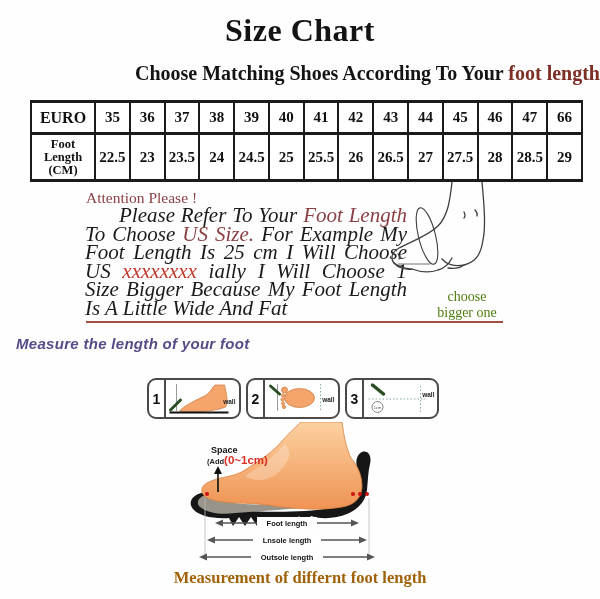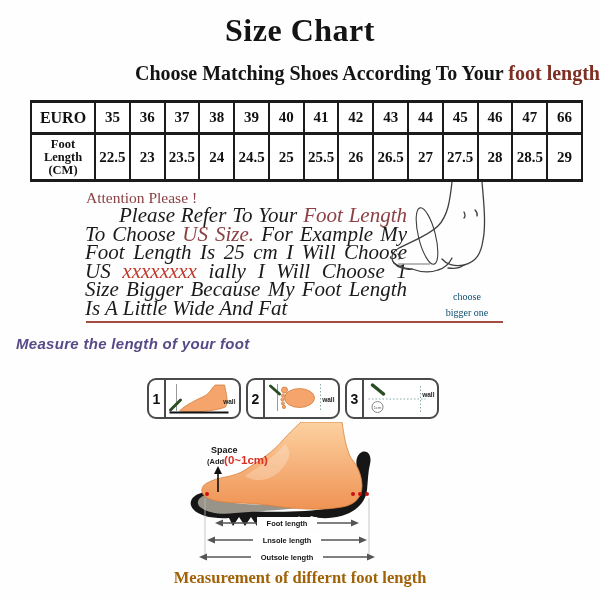--- a/index.html
+++ b/index.html
@@ -22,21 +22,21 @@
   tr.foot-row th,tr.foot-row td{height:44px;font-size:15px;}
   tr.foot-row th{font-size:12.5px;line-height:13px;}
 
   .att-heading{position:absolute;left:86px;top:189px;font-size:15.5px;color:#8b4044;}
   .att-para{position:absolute;left:85px;top:206px;width:322px;font-size:21px;
             line-height:18.5px;text-align:justify;text-indent:34px;color:#1a1a1a;font-style:italic;}
   .seg-maroon{color:#8b4044;}
   .seg-red{color:#c0392b;}
 
   .bigger-note{position:absolute;left:413px;top:289px;width:108px;text-align:center;
-               font-size:10px;line-height:15.5px;color:#0c4a6e;}
+               font-size:14px;line-height:15.5px;color:#4d7c0f;}
 
   .separator{position:absolute;left:86px;top:321px;width:417px;height:2px;background:#a34d42;}
 
   .measure-heading{position:absolute;top:335px;left:16px;width:100%;
                    font-family:"Liberation Sans",sans-serif;font-style:italic;font-weight:bold;
                    font-size:15px;color:#584a86;letter-spacing:.3px;}
 
   .steps{position:absolute;left:147px;top:378px;display:flex;gap:5px;}
   .step{width:94px;height:41px;border:2px solid #4a4a4a;border-radius:9px;background:#fff;
         box-sizing:border-box;display:flex;align-items:stretch;overflow:hidden;}

